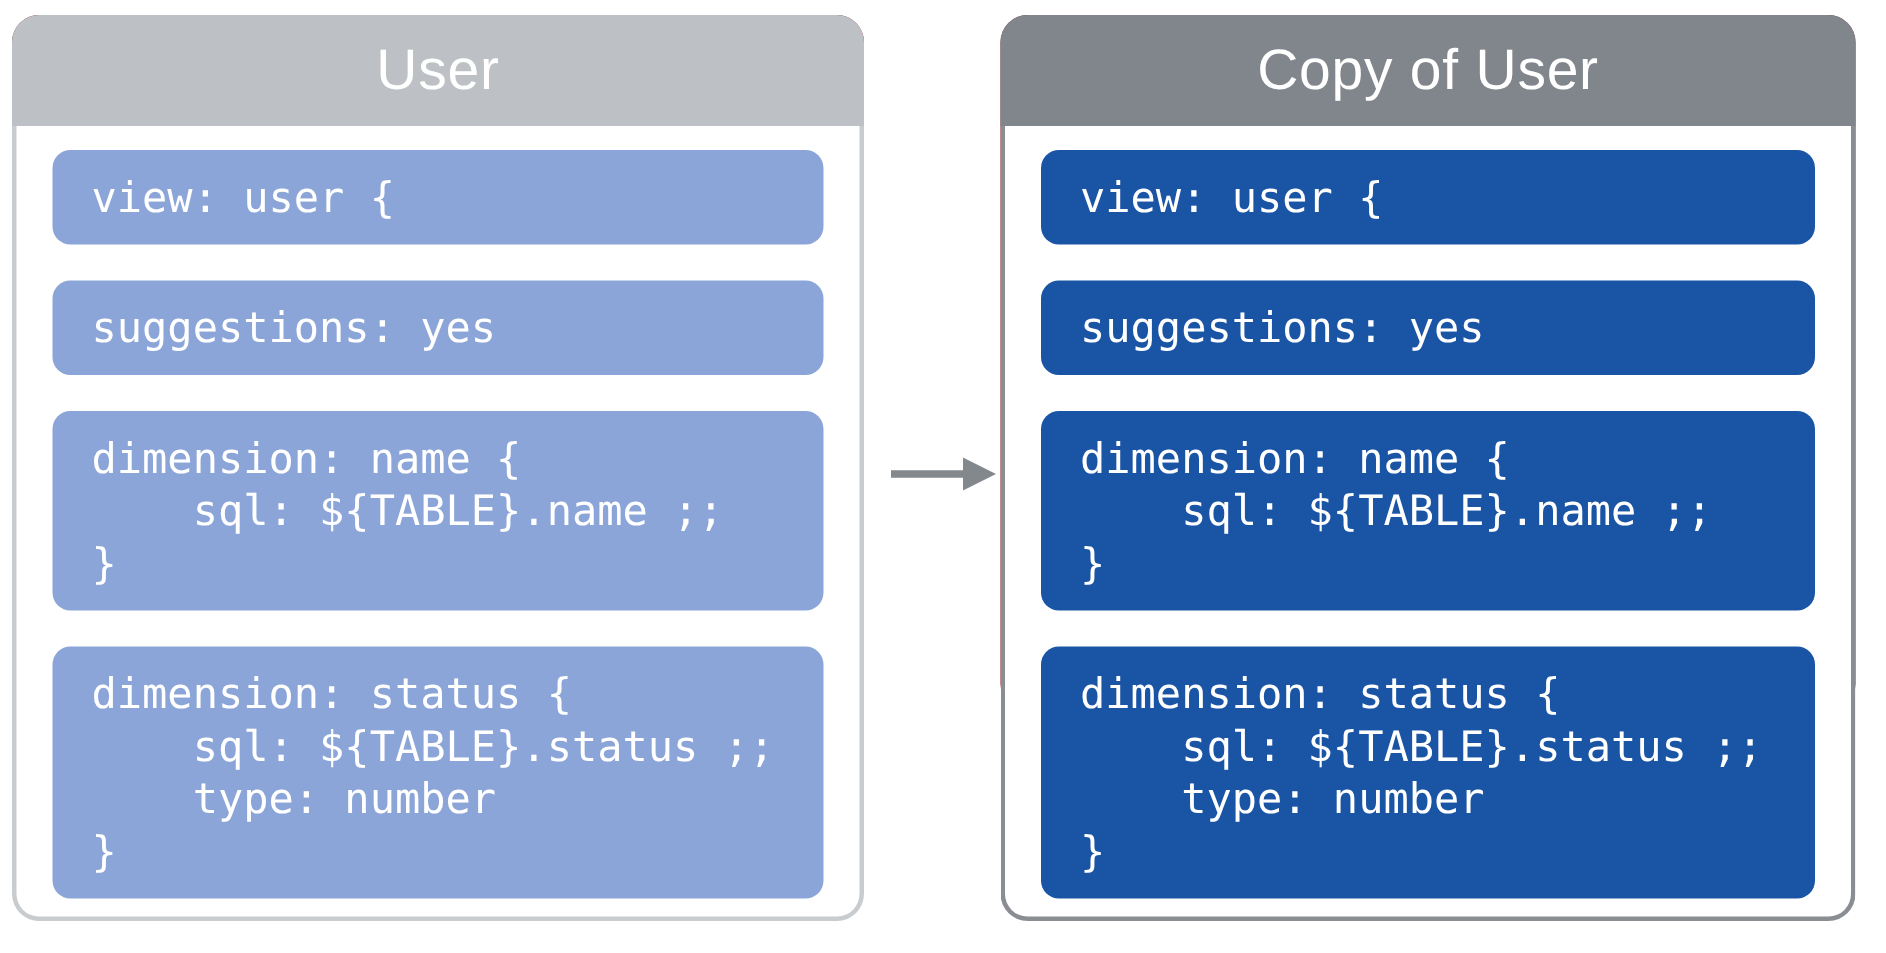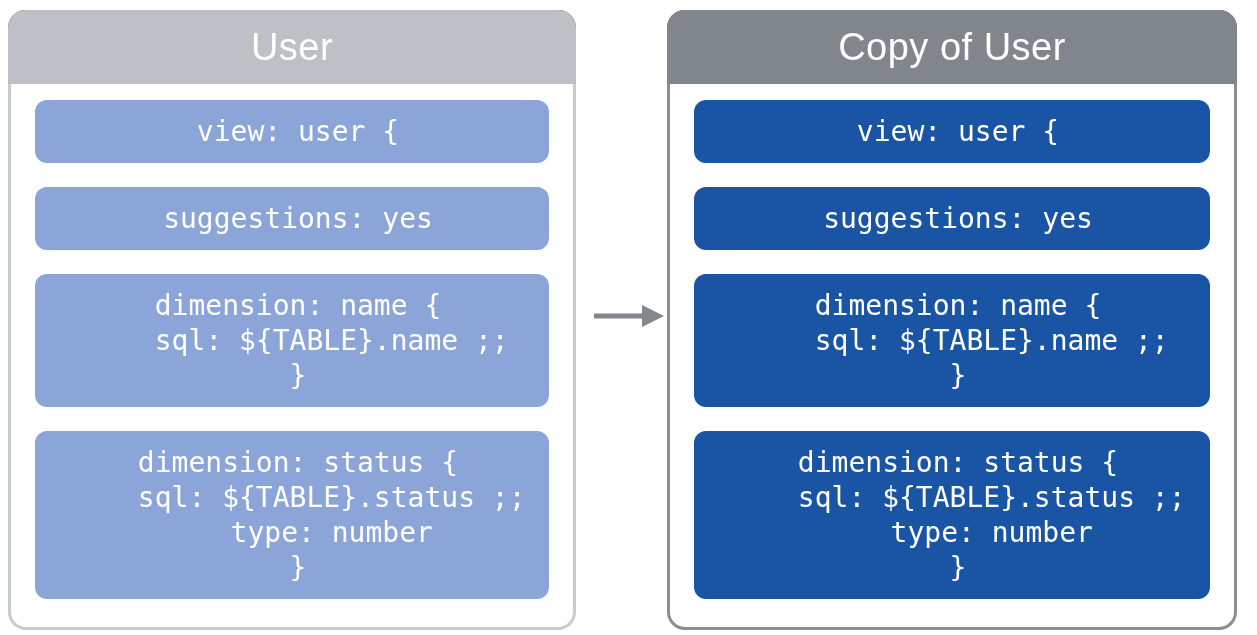--- a/index.html
+++ b/index.html
@@ -37,25 +37,24 @@
     font-weight: 500;
     letter-spacing: 0.5px;
     line-height: 1;
   }
   .panel-body {
     flex: 1;
     border-style: solid;
     border-width: 0 3px 3px 3px;
     border-radius: 0 0 18px 18px;
     background: #ffffff;
-    padding: 16px 24px 28px 24px;
+    padding: 16px 24px 12px 24px;
     display: flex;
     flex-direction: column;
     gap: 24px;
-    text-align: center;
   }
   .code-block {
     border-radius: 12px;
     color: #ffffff;
     font-family: "DejaVu Sans Mono", monospace;
     font-size: 28px;
     line-height: 35px;
     padding: 14px 14px 14px 26px;
     white-space: pre;
     overflow: hidden;

